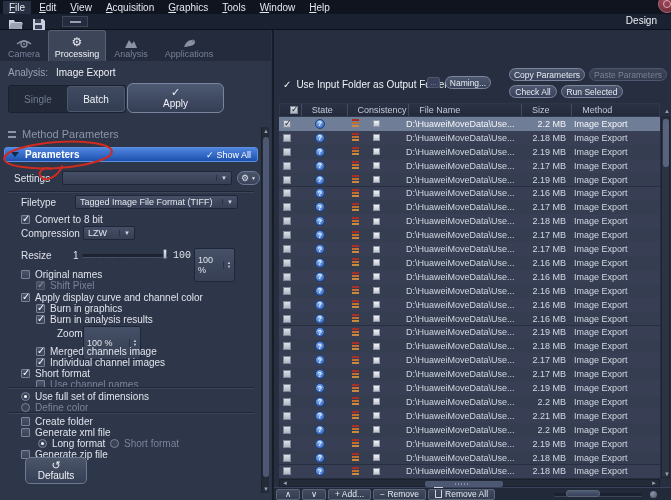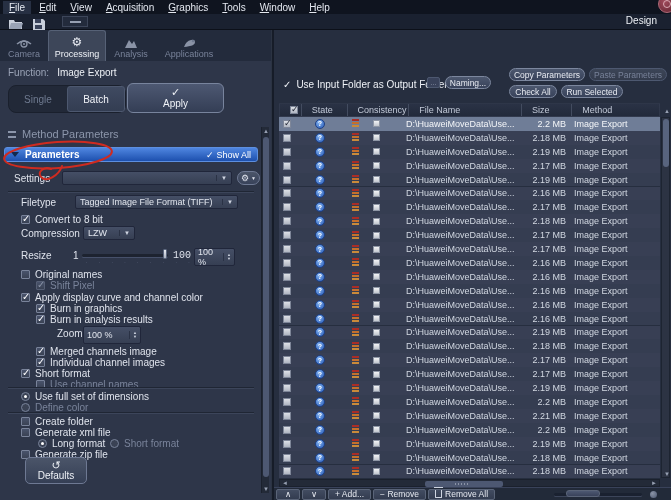--- a/index.html
+++ b/index.html
@@ -27,21 +27,21 @@
   .tabstrip { position:absolute; left:0; top:0; width:271px; height:31px; background:#232b3c; display:flex; }
   .tab { position:relative; height:31px; display:flex; flex-direction:column; align-items:center; justify-content:flex-end;
          padding-bottom:2px; font-size:9px; color:#79839a; }
   .tab .tlabel { line-height:10px; }
   .tab.active { background:#3d4659; color:#f0f3f8; border:1px solid #566176; border-bottom:none; border-radius:3px 3px 0 0; }
   .tabico { height:15px; display:flex; align-items:flex-end; }
   .func-row { position:absolute; left:8px; top:37px; font-size:10px; color:#9aa3b6; }
   .func-row b { color:#eef1f6; font-weight:normal; margin-left:8px; }
 
   .seg { position:absolute; left:8px; top:55px; width:118px; height:28px; background:#222938; border:1px solid #1a202d;
-         border-radius:8px; display:flex; }
+         border-radius:3px; display:flex; }
   .seg .opt { width:50%; display:flex; align-items:center; justify-content:center; font-size:10px; color:#6f7a90; }
   .seg .opt.sel { background:linear-gradient(#3f4a61,#333d52); border-radius:3px; color:#f2f4f9; border:1px solid #4d586f; }
   .apply-btn { position:absolute; left:127px; top:53px; width:97px; height:30px; border-radius:6px;
                background:linear-gradient(#4d5872,#343e55); border:1px solid #78849d; display:flex; flex-direction:column;
                align-items:center; justify-content:center; color:#f0f3f8; font-size:10px; line-height:11px; }
   .apply-btn .chk { font-size:11px; }
 
   .mp-head { position:absolute; left:8px; top:98px; font-size:11px; color:#8c96ab; display:flex; align-items:center; gap:6px;}
   .mp-glyph { width:8px; height:7px; border-top:2px solid #8c96ab; border-bottom:2px solid #8c96ab; }
 
@@ -64,21 +64,21 @@
 
   .prow { position:absolute; display:flex; align-items:center; gap:5px; font-size:10px; color:#dfe3ec; height:11px; }
   .prow.dim { color:#79839a; }
   .cb { width:9px; height:9px; border:1px solid #79839a; background:linear-gradient(#49536b,#3a4254);
         border-radius:1px; position:relative; flex:none; }
   .cb.on::after { content:"\2713"; position:absolute; left:0px; top:-3px; font-size:10px; color:#fff; }
   .cb.dim2 { border-color:#565f74; } .cb.dim2::after { color:#8a93a6; }
   .radio { width:9px; height:9px; border-radius:50%; border:1px solid #79839a; background:#3a4254; position:relative; flex:none;}
   .radio.on::after { content:""; position:absolute; left:2px; top:2px; width:3px; height:3px; border-radius:50%; background:#fff; }
   .spin { display:flex; align-items:center; background:linear-gradient(#454f66,#363f53); border:1px solid #20263a;
-          border-radius:2px; color:#e2e6ee; font-size:9px; padding:8px 3px; position:absolute; height:13px; }
+          border-radius:2px; color:#e2e6ee; font-size:9px; padding:16px 3px; position:absolute; height:13px; }
   .spin .arrs { margin-left:auto; display:flex; flex-direction:column; font-size:4px; line-height:4px; color:#cfd5e1;
                 border-left:1px solid #2a3245; padding-left:3px; }
   .slider-track { position:absolute; height:3px; background:#1d2330; border-radius:2px; box-shadow:0 1px 0 #46506a; }
   .slider-ticks { position:absolute; font-size:5px; letter-spacing:5px; color:#6b7690; }
   .slider-handle { position:absolute; width:4px; height:10px; background:linear-gradient(#e8ebf1,#aab1c0);
                    border:1px solid #5c677e; border-radius:1px; }
   .defaults-btn { position:absolute; left:25px; top:427px; width:62px; height:27px; border-radius:5px;
                   background:linear-gradient(#4b5569,#353f55); border:1px solid #6e7993; display:flex; flex-direction:column;
                   align-items:center; justify-content:center; color:#eef1f6; font-size:10px; line-height:11px; }
   .defaults-btn .undo { font-size:11px; line-height:10px; }
@@ -210,21 +210,21 @@
           <svg width="15" height="11" viewBox="0 0 15 11">
               <path d="M2 9 Q4 3 9 2 Q13 1 13 4 Q13 7 8 8 Q4 9 2 9 Z" fill="#8a93a6"></path>
               <circle cx="11" cy="3" r="1.3" fill="#6f7a90"></circle>
             </svg>
         </span>
         <span class="tlabel">Applications</span>
       </div>
     </div>
 
     <div class="func-row">
-      <span>Function:</span><b>Image Export</b>
+      <span>Analysis:</span><b>Image Export</b>
     </div>
 
     <div class="seg">
       <div class="opt">Single</div>
       <div class="opt sel">Batch</div>
     </div>
     <div class="apply-btn">
       <span class="chk">✓</span>
       <span>Apply</span>
     </div>

